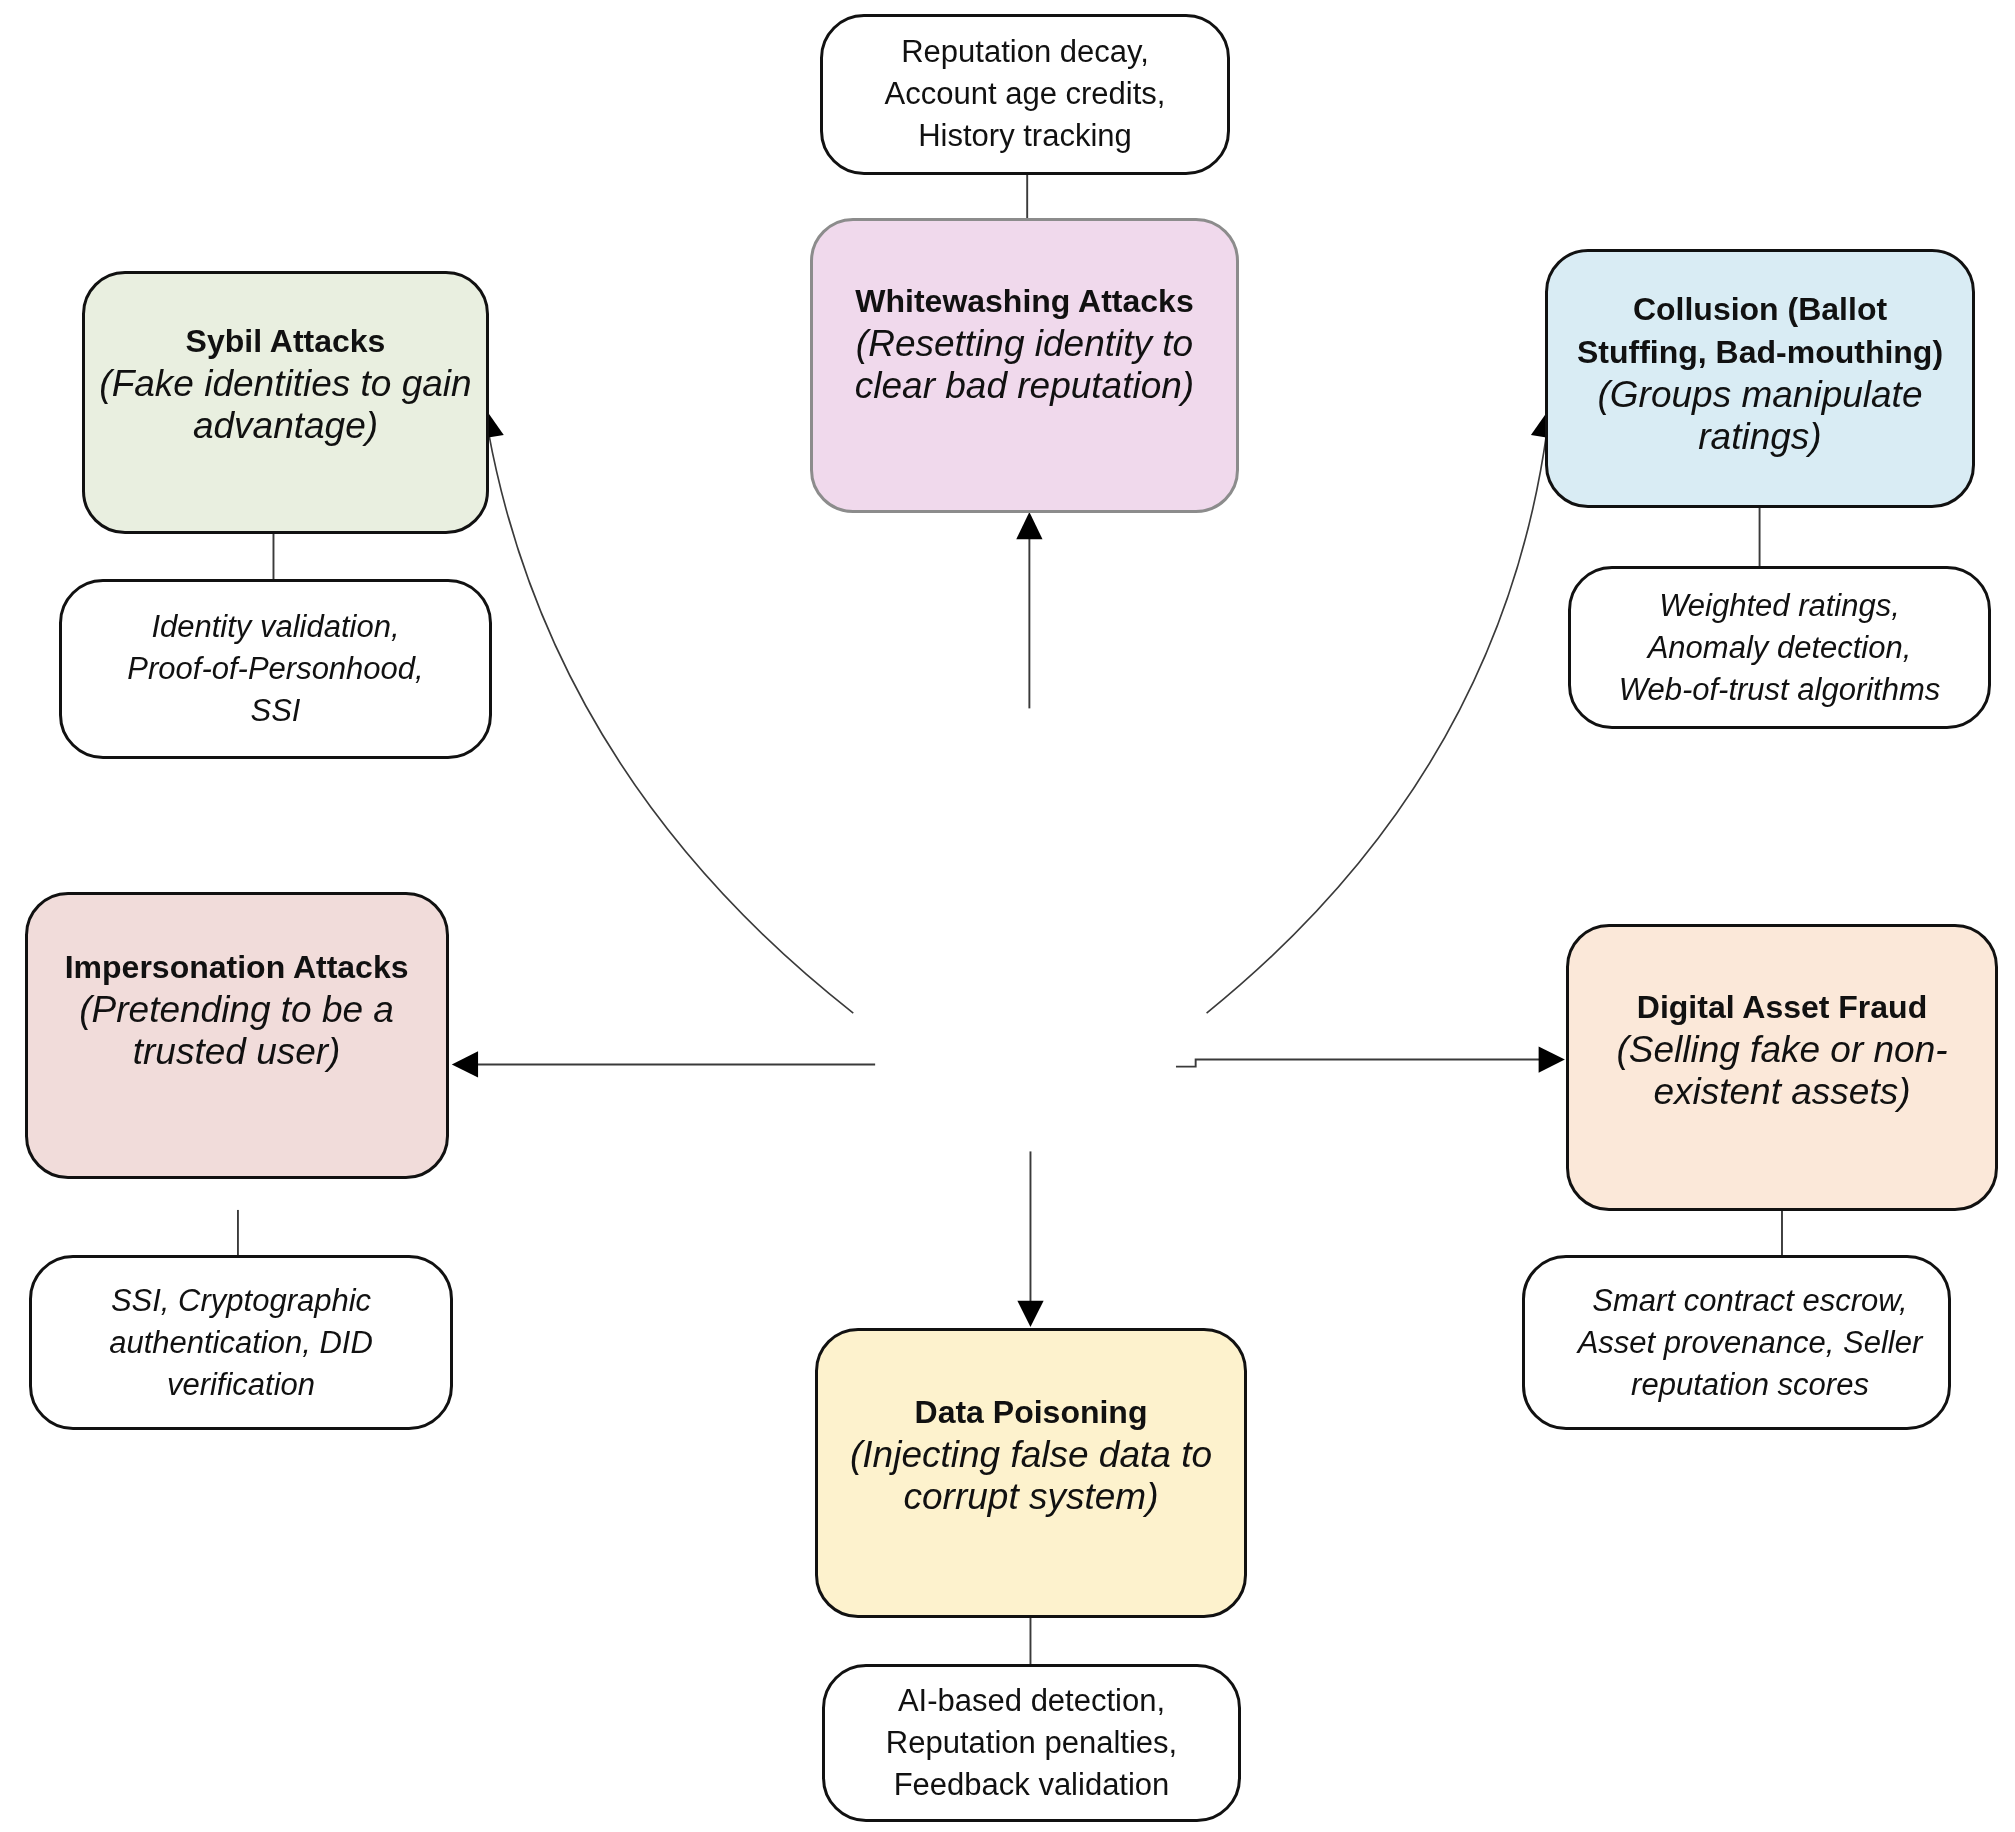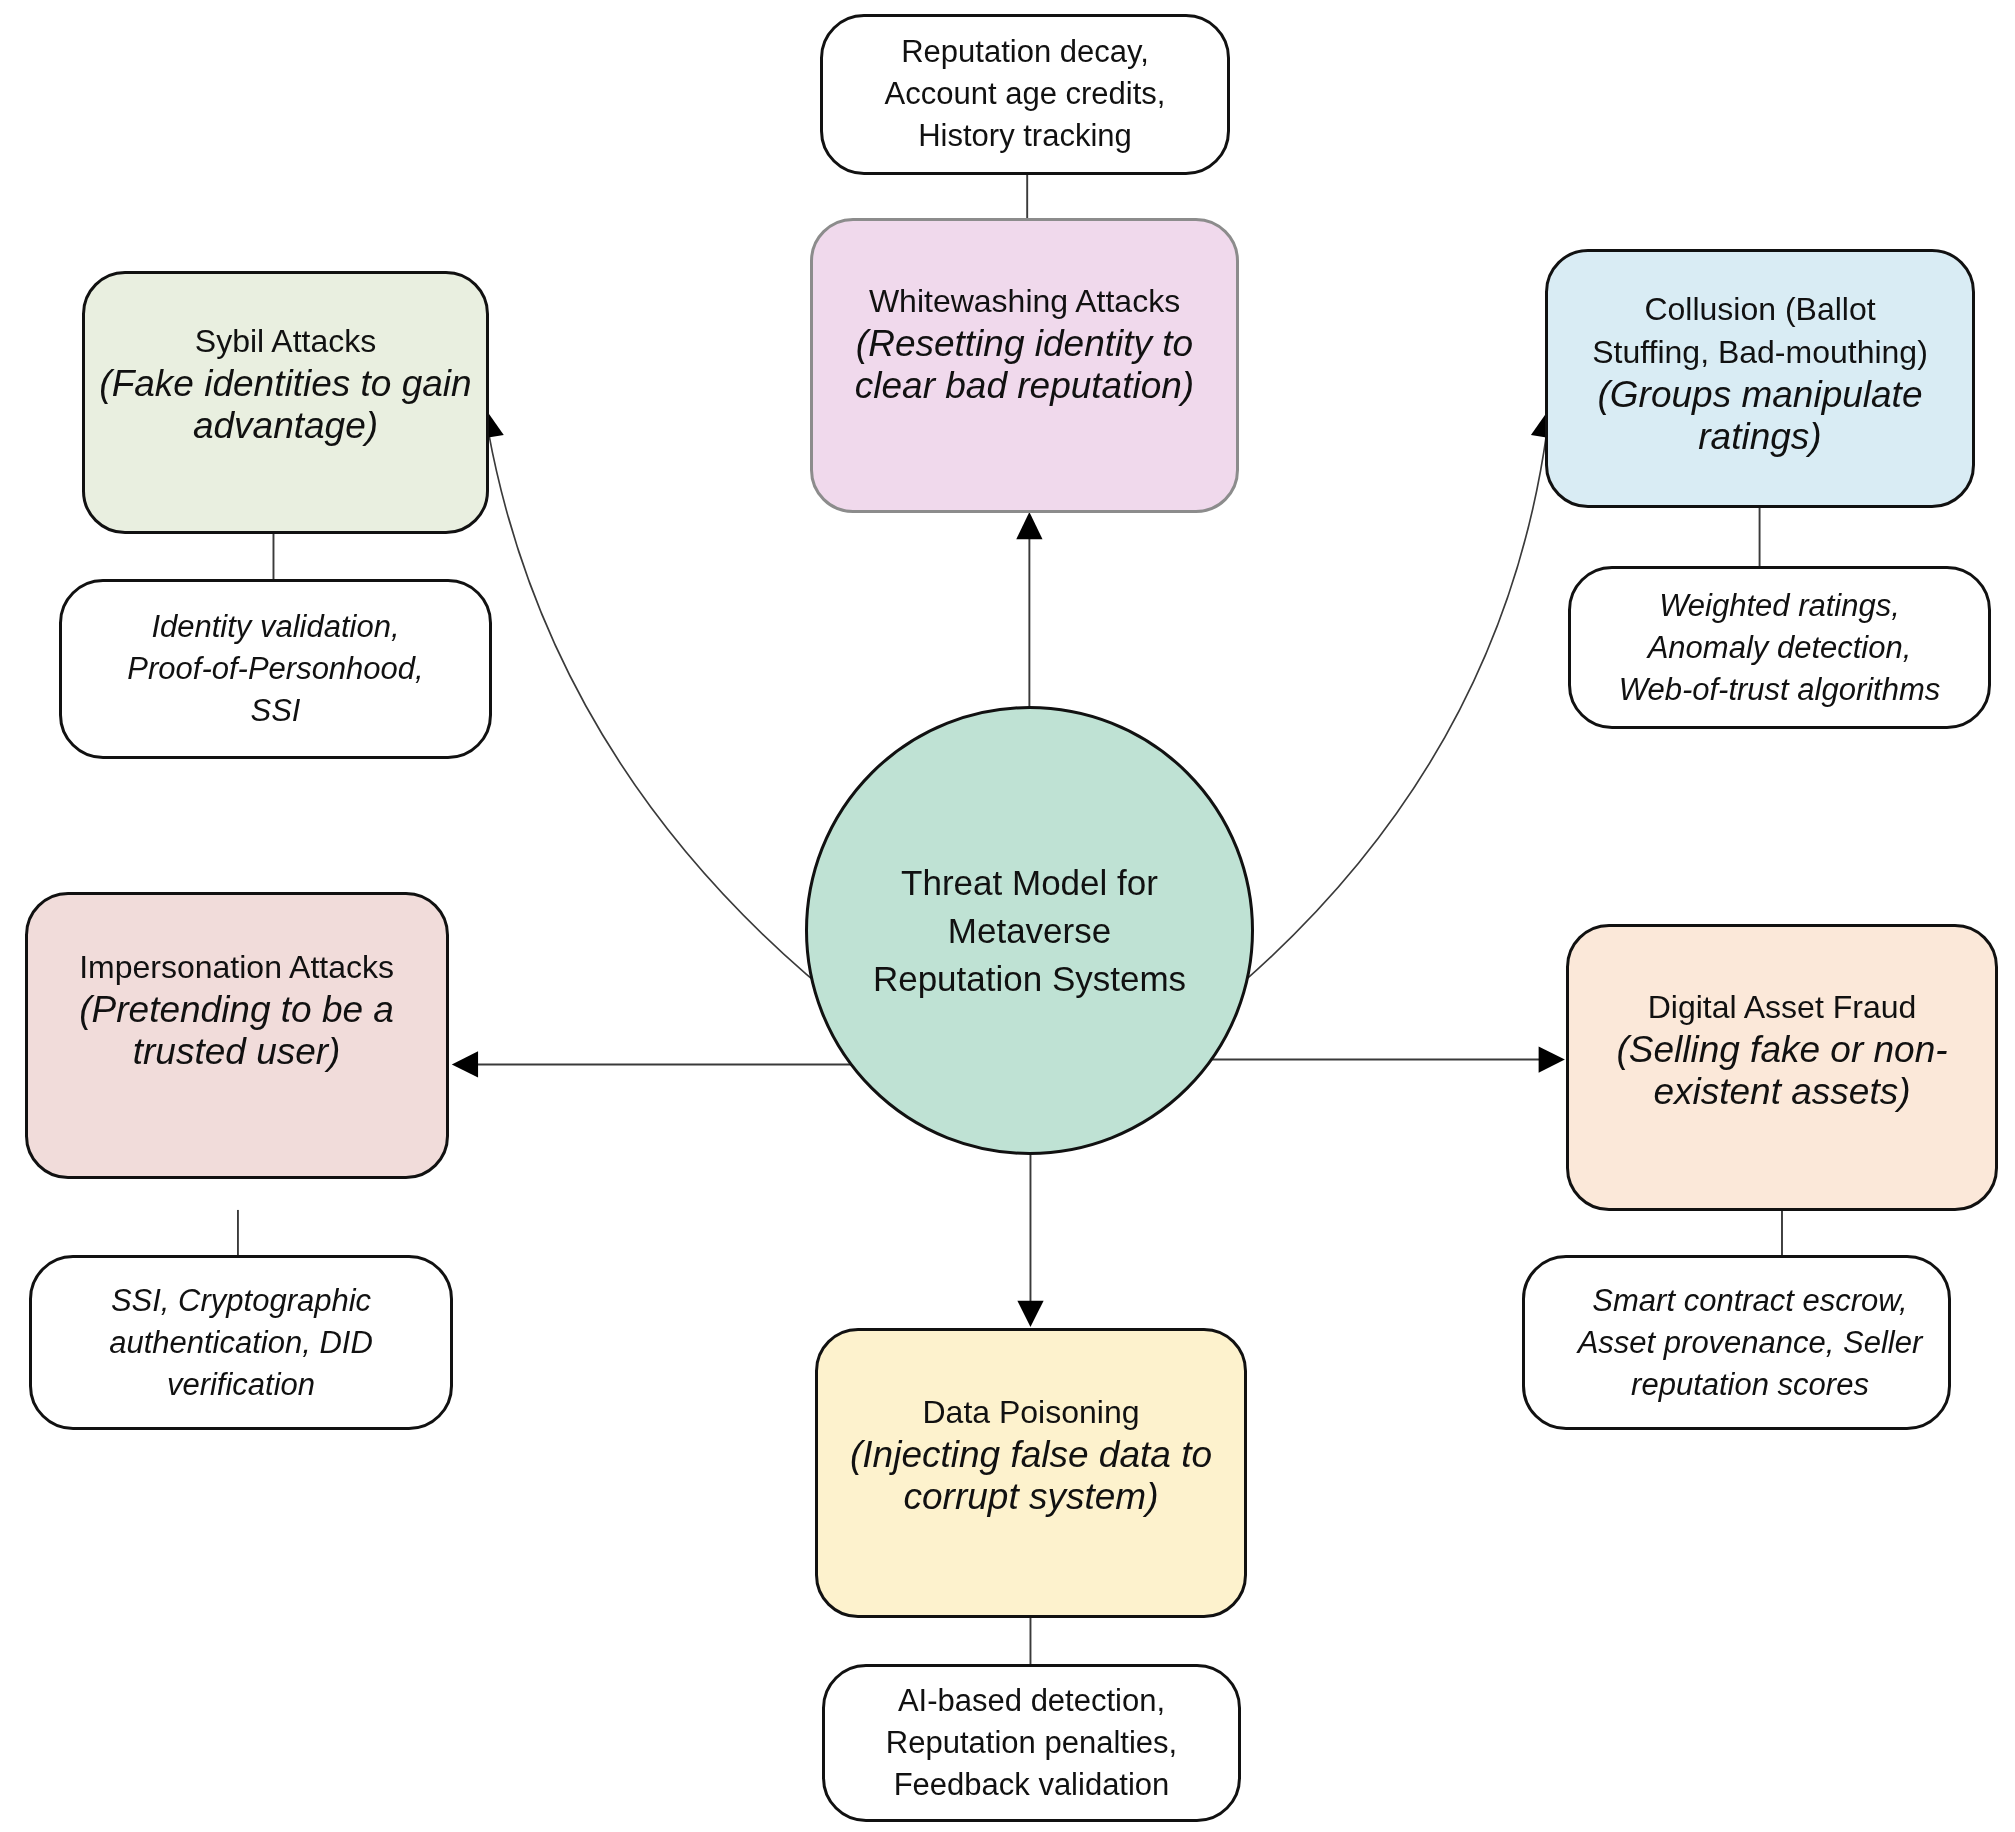--- a/index.html
+++ b/index.html
@@ -3,21 +3,21 @@
 <meta charset="utf-8">
 <style>
   html,body{margin:0;padding:0;background:#ffffff;}
   body{font-family:"Liberation Sans",sans-serif;color:#111;}
   .canvas{position:relative;width:2015px;height:1833px;background:#ffffff;overflow:hidden;}
   .edges{position:absolute;left:0;top:0;z-index:0;}
   .node{position:absolute;z-index:1;box-sizing:border-box;display:flex;flex-direction:column;
         justify-content:center;align-items:center;text-align:center;}
   .attack{border:3.3px solid #111;border-radius:43px;}
   .mitig{background:#ffffff;border:3.3px solid #111;border-radius:44px;}
-  .title-line{font-size:32px;font-weight:normal;line-height:43px;white-space:nowrap;}
+  .title-line{font-size:32px;font-weight:bold;line-height:43px;white-space:nowrap;}
   .desc-line{font-size:37px;font-style:italic;line-height:42px;white-space:nowrap;}
   .mitig-line{font-size:31px;line-height:42px;white-space:nowrap;}
   .mitig.italic .mitig-line{font-style:italic;}
   .circle{left:805px;top:706px;width:449px;height:449px;border:3.3px solid #111;
           border-radius:50%;}
   .circle .title-line{font-size:35px;line-height:48px;}
   
   .pos-sybil{left:82px;top:271px;width:407px;height:263px;padding-bottom:38px;}
   .pos-sybil-mit{left:59px;top:579px;width:433px;height:180px;}
   .pos-white{left:810px;top:218px;width:429px;height:295px;padding-bottom:44px;border-color:#8c8c8c;}
@@ -57,25 +57,20 @@
     <polygon points="2832,748 2847,803 2799,795" fill="#000"></polygon>
 
     <line x1="1878" y1="318" x2="1878" y2="400" stroke="#3a3a3a" stroke-width="3.5"></line>
     <line x1="500" y1="972" x2="500" y2="1062" stroke="#3a3a3a" stroke-width="3.5"></line>
     <line x1="3217" y1="928" x2="3217" y2="1038" stroke="#3a3a3a" stroke-width="3.5"></line>
     <line x1="435" y1="2212" x2="435" y2="2298" stroke="#3a3a3a" stroke-width="3.5"></line>
     <line x1="3258" y1="2212" x2="3258" y2="2298" stroke="#3a3a3a" stroke-width="3.5"></line>
     <line x1="1884" y1="2955" x2="1884" y2="3045" stroke="#3a3a3a" stroke-width="3.5"></line>
   </svg>
 
-  <div class="node circle" style="background-color: rgb(191, 226, 212);">
-    <div class="title-line">Threat Model for</div>
-    <div class="title-line">Metaverse</div>
-    <div class="title-line">Reputation Systems</div>
-  </div>
 
   <div class="node attack pos-sybil" style="background-color: rgb(233, 239, 224);">
     <div class="title-line">Sybil Attacks</div>
     <div class="desc-line">(Fake identities to gain</div>
     <div class="desc-line">advantage)</div>
   </div>
   <div class="node mitig italic pos-sybil-mit">
     <div class="mitig-line">Identity validation,</div>
     <div class="mitig-line">Proof-of-Personhood,</div>
     <div class="mitig-line">SSI</div>

